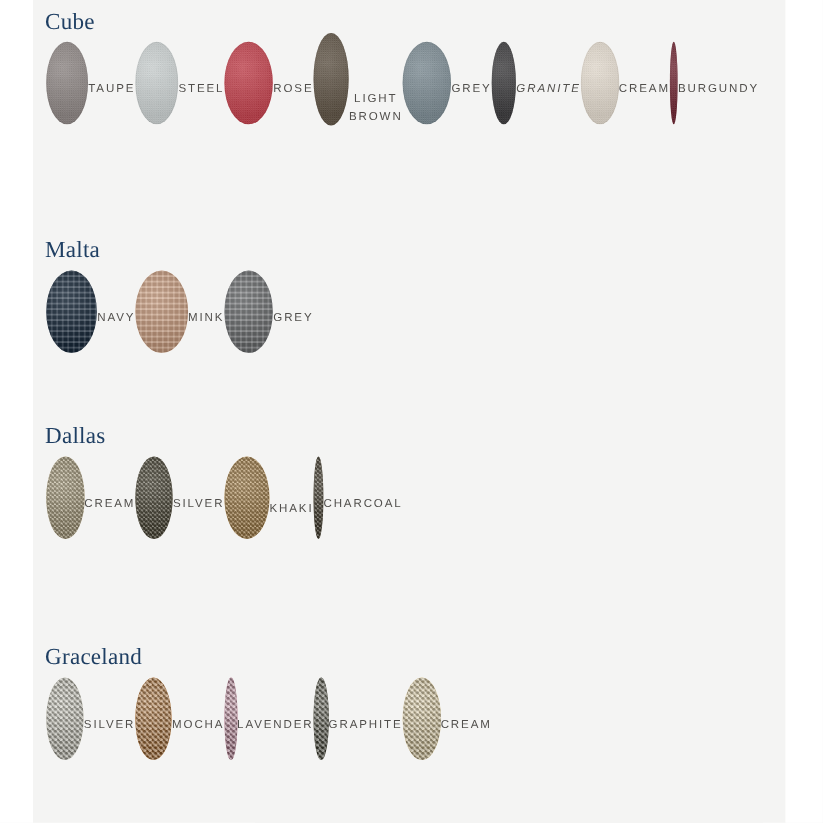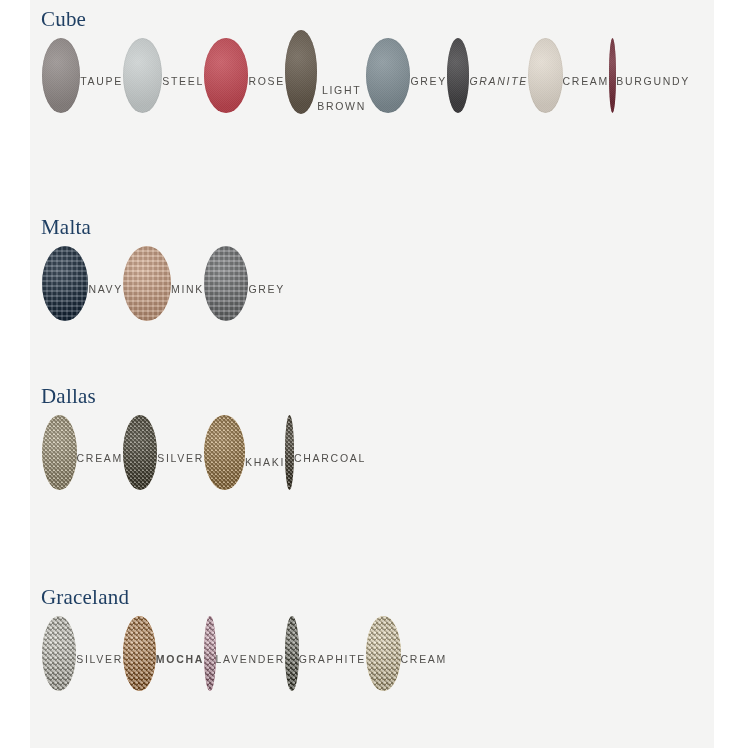--- a/index.html
+++ b/index.html
@@ -213,21 +213,21 @@
     </section>
     <section class="collection" style="top: 584px;">
       <h2 class="collection-title" style="color: rgb(31, 63, 99);">Graceland</h2>
       <div class="swatch-row tex-boucle">
         <div class="swatch">
           <div class="swatch-disc" style="width: 75px; height: 75px; background: rgb(201, 199, 184);"></div>
           <div class="swatch-label" style="color: rgb(81, 79, 76);">SILVER</div>
         </div>
         <div class="swatch">
           <div class="swatch-disc" style="width: 75px; height: 75px; background: rgb(181, 112, 44);"></div>
-          <div class="swatch-label" style="color: rgb(81, 79, 76); font-weight: bold;">MOCHA</div>
+          <div class="swatch-label" style="color: rgb(81, 79, 76);">MOCHA</div>
         </div>
         <div class="swatch">
           <div class="swatch-disc" style="width: 75px; height: 75px; background: rgb(196, 138, 158);"></div>
           <div class="swatch-label" style="color: rgb(81, 79, 76);">LAVENDER</div>
         </div>
         <div class="swatch">
           <div class="swatch-disc" style="width: 75px; height: 75px; background: rgb(76, 76, 60);"></div>
           <div class="swatch-label" style="color: rgb(81, 79, 76);">GRAPHITE</div>
         </div>
         <div class="swatch">

